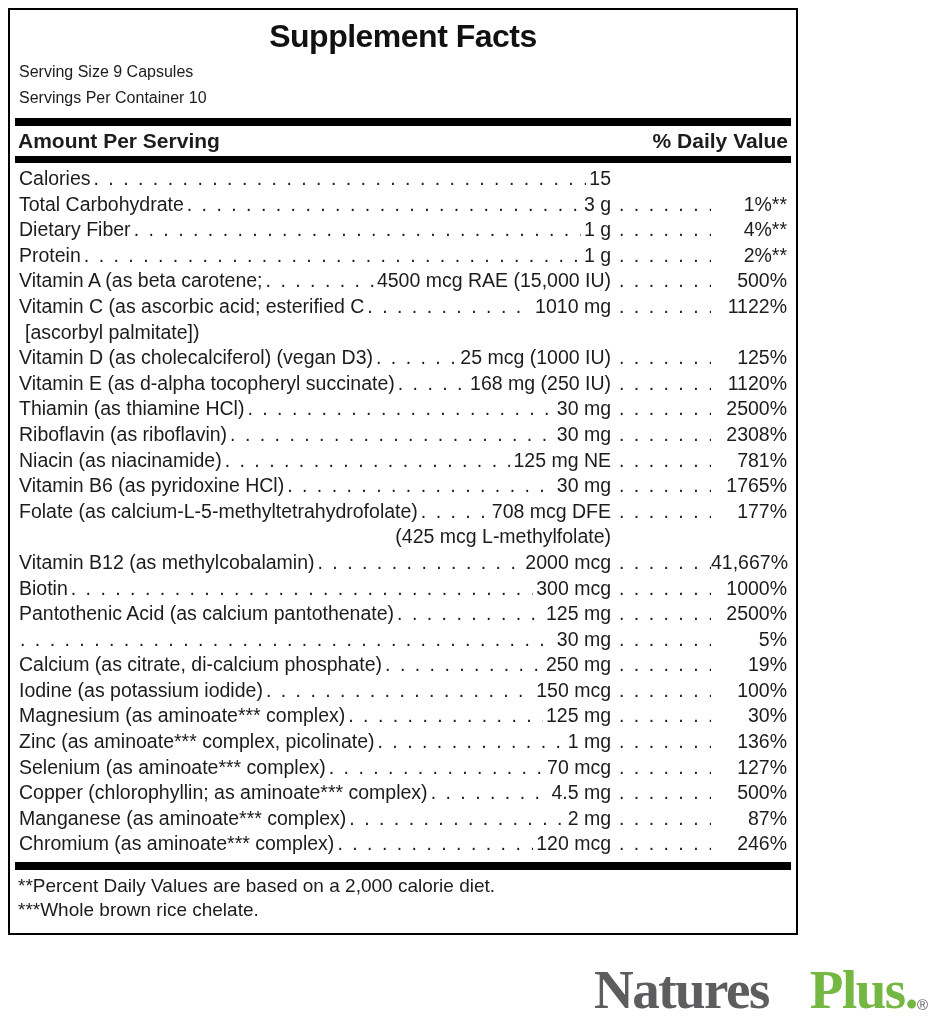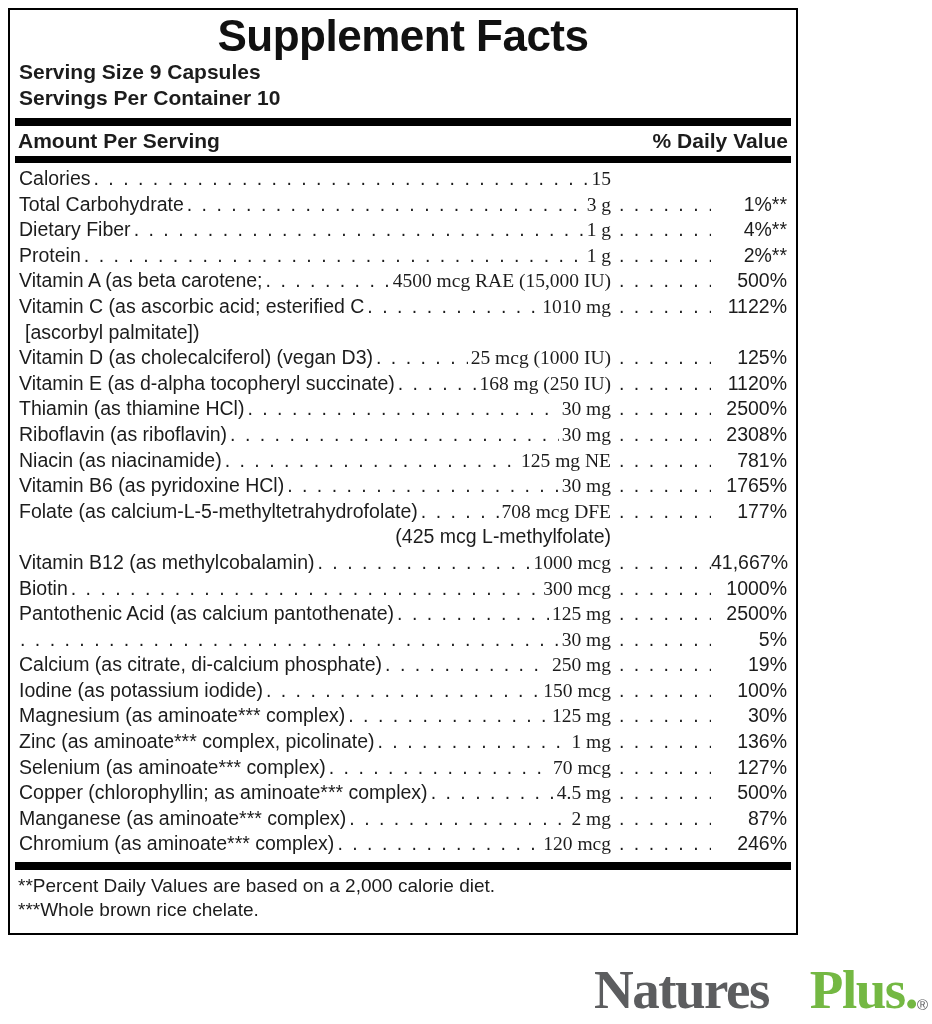--- a/index.html
+++ b/index.html
@@ -11,40 +11,40 @@
   body{
     width:932px; height:1024px; position:relative; overflow:hidden;
     font-family:"Liberation Sans", sans-serif; color:var(--text);
   }
   .panel{
     position:absolute; left:8px; top:8px; width:790px; height:927px;
     border:2.5px solid var(--panel-border); background:#fff;
     padding:3px 5px; overflow:hidden;
   }
   .title{
-    text-align:center; font-size:44px; line-height:46px; font-weight:900;
+    text-align:center; font-size:32px; line-height:46px; font-weight:900;
     letter-spacing:-0.5px; color:#111;
   }
-  .serving{font-size:21px; line-height:26px; font-weight:700; padding-left:4px;}
+  .serving{font-size:16px; line-height:26px; font-weight:400; padding-left:4px;}
   .bar{background:var(--bar); width:100%;}
   .bar-a{height:8px; margin-top:7px;}
   .bar-b{height:7px; margin-bottom:3px;}
   .bar-c{height:8px; margin-top:5px;}
   .cols{
     display:flex; justify-content:space-between; align-items:baseline;
     font-weight:700; font-size:21px; line-height:30px; padding:0 3px;
   }
   .rows{font-size:19.5px;}
   .row{
     display:flex; align-items:flex-start; white-space:nowrap;
     line-height:25.6px; padding:0 2px;
   }
   .row .name{flex:0 0 auto; padding-left:2px;}
   .row .dots{flex:1 1 auto; min-width:0; overflow:hidden; letter-spacing:2px; padding-left:3px;}
-  .row .amount{flex:0 0 auto; padding-left:3px;font-family:Liberation Serif, serif;}
+  .row .amount{flex:0 0 auto; padding-left:3px;}
   .row .dots2{flex:0 0 auto; width:100px; overflow:hidden; letter-spacing:2px; padding-left:8px;}
   .row .pct{flex:0 0 auto; width:78px; text-align:right; padding-right:2px;}
   .sub{line-height:25.6px; white-space:nowrap;}
   .sub.left{padding-left:10px;}
   .sub.right{text-align:right; padding-right:180px;}
   .footnote{
     display:flex; justify-content:space-between; align-items:baseline;
     font-size:19px; line-height:24px; padding:4px 3px 0 3px;flex-direction:column;
   }
   .logo{
@@ -165,21 +165,21 @@
           <span class="name">Folate (as calcium-L-5-methyltetrahydrofolate)</span>
           <span class="dots">. . . . . . . . . . . . . . . . . . . . . . . . . . . . . . . . . . . . . . . . . . . . . . . . . . . . . . . . . . . . . . . . . . . . . . . . . . . . . . . . . . . . . . . . . . . . . . . . . . . . . . . . . . . . . . . . . . . . . . . . . . . . . . . . . . . . . . . . . . . . </span>
           <span class="amount">708 mcg DFE</span>
           <span class="dots2">. . . . . . . . . . . . . . . . . . . . </span>
           <span class="pct">177%</span>
         </div>
         <div class="sub right"><span>(425 mcg L-methylfolate)</span></div>
         <div class="row">
           <span class="name">Vitamin B12 (as methylcobalamin)</span>
           <span class="dots">. . . . . . . . . . . . . . . . . . . . . . . . . . . . . . . . . . . . . . . . . . . . . . . . . . . . . . . . . . . . . . . . . . . . . . . . . . . . . . . . . . . . . . . . . . . . . . . . . . . . . . . . . . . . . . . . . . . . . . . . . . . . . . . . . . . . . . . . . . . . </span>
-          <span class="amount">1000 mcg</span>
+          <span class="amount">2000 mcg</span>
           <span class="dots2">. . . . . . . . . . . . . . . . . . . . </span>
           <span class="pct">41,667%</span>
         </div>
         <div class="row">
           <span class="name">Biotin</span>
           <span class="dots">. . . . . . . . . . . . . . . . . . . . . . . . . . . . . . . . . . . . . . . . . . . . . . . . . . . . . . . . . . . . . . . . . . . . . . . . . . . . . . . . . . . . . . . . . . . . . . . . . . . . . . . . . . . . . . . . . . . . . . . . . . . . . . . . . . . . . . . . . . . . </span>
           <span class="amount">300 mcg</span>
           <span class="dots2">. . . . . . . . . . . . . . . . . . . . </span>
           <span class="pct">1000%</span>
         </div>

